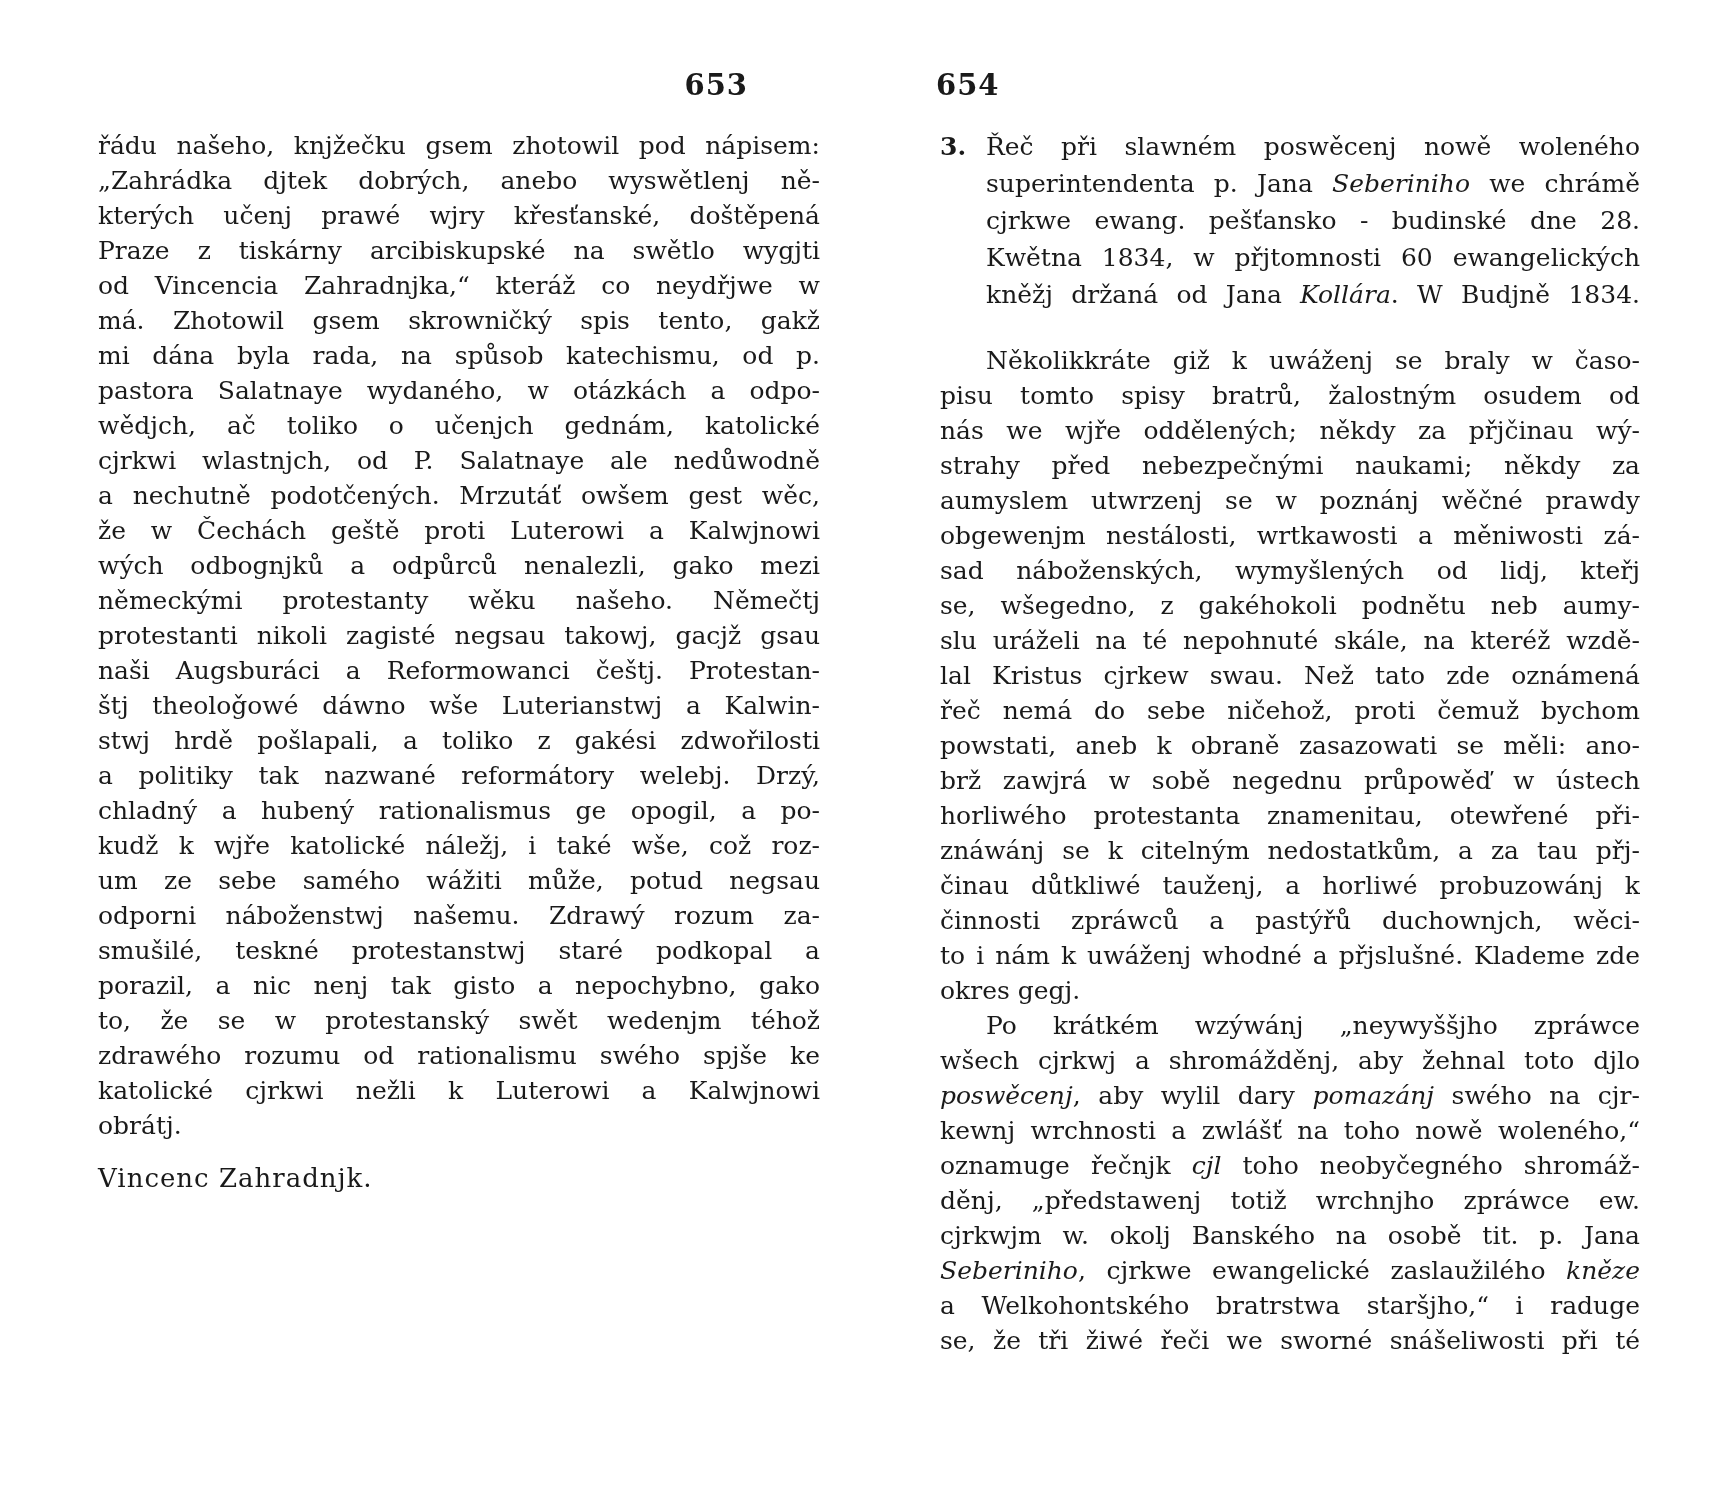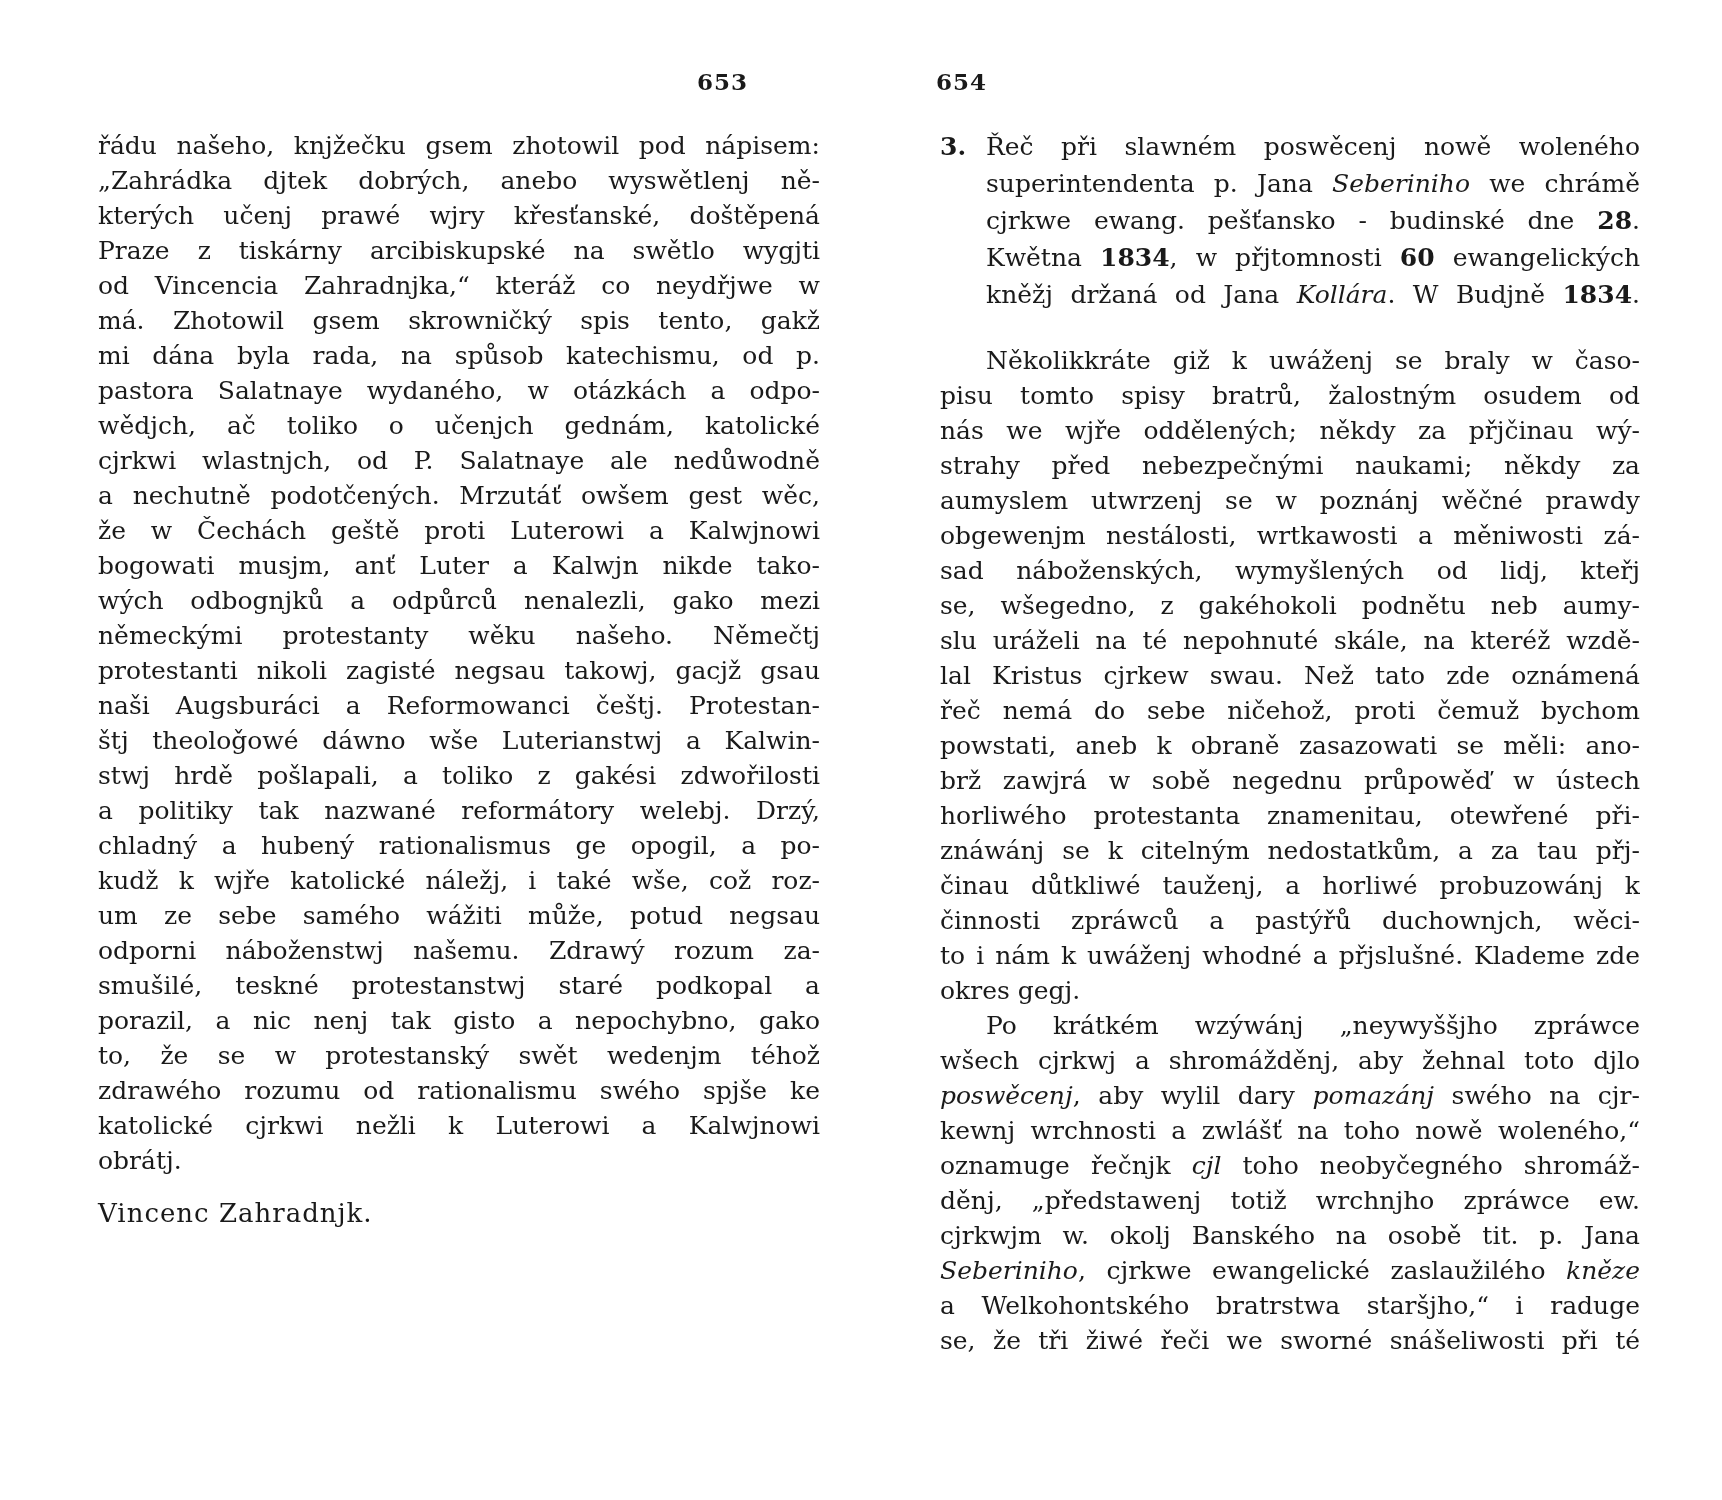--- a/index.html
+++ b/index.html
@@ -15,21 +15,21 @@
     color: #1a1a1a;
     overflow: hidden;
   }
   .page {
     position: absolute;
     top: 0;
   }
   .page-num {
     position: absolute;
     top: 68px;
-    font-size: 23px;
+    font-size: 29px;
     font-weight: bold;
     letter-spacing: 1px;
     width: 100%;
   }
   .page-num.left-align { text-align: left; }
   .page-num.right-align { text-align: right; padding-right: 72px; box-sizing: border-box; }
   .text-block {
     position: absolute;
     top: 128px;
     left: 4px;
@@ -41,21 +41,21 @@
     font-size: 25px;
     text-align: justify;
     text-align-last: justify;
     overflow: hidden;
     white-space: nowrap;
   }
   .heading .line { height: 37px; line-height: 37px; }
   .line.last { text-align-last: left; white-space: normal; }
   .line.indent { text-indent: 46px; }
   .it { font-style: italic; margin-top: 14px; }
-  .bd { font-weight: bold; }
+  .bd { font-weight: normal; }
   .heading { display: flex; }
   .sec-num {
     width: 46px;
     flex: 0 0 46px;
     font-size: 25px;
     line-height: 37px;
     font-weight: bold;
   }
   .heading-lines { flex: 1 1 auto; }
   .body-lines { margin-top: 30px; }
@@ -80,21 +80,20 @@
         <div class="line"><span>kterých učenj prawé wjry křesťanské, doštěpená</span></div>
         <div class="line"><span>Praze z tiskárny arcibiskupské na swětlo wygjti</span></div>
         <div class="line"><span>od Vincencia Zahradnjka,“ kteráž co neydřjwe w</span></div>
         <div class="line"><span>má. Zhotowil gsem skrowničký spis tento, gakž</span></div>
         <div class="line"><span>mi dána byla rada, na spůsob katechismu, od p.</span></div>
         <div class="line"><span>pastora Salatnaye wydaného, w otázkách a odpo-</span></div>
         <div class="line"><span>wědjch, ač toliko o učenjch gednám, katolické</span></div>
         <div class="line"><span>cjrkwi wlastnjch, od P. Salatnaye ale nedůwodně</span></div>
         <div class="line"><span>a nechutně podotčených. Mrzutáť owšem gest wěc,</span></div>
         <div class="line"><span>že w Čechách geště proti Luterowi a Kalwjnowi</span></div>
-        <div class="line"><span>bogowati musjm, anť Luter a Kalwjn nikde tako-</span></div>
         <div class="line"><span>wých odbognjků a odpůrců nenalezli, gako mezi</span></div>
         <div class="line"><span>německými protestanty wěku našeho. Němečtj</span></div>
         <div class="line"><span>protestanti nikoli zagisté negsau takowj, gacjž gsau</span></div>
         <div class="line"><span>naši Augsburáci a Reformowanci češtj. Protestan-</span></div>
         <div class="line"><span>štj theoloǧowé dáwno wše Luterianstwj a Kalwin-</span></div>
         <div class="line"><span>stwj hrdě pošlapali, a toliko z gakési zdwořilosti</span></div>
         <div class="line"><span>a politiky tak nazwané reformátory welebj. Drzý,</span></div>
         <div class="line"><span>chladný a hubený rationalismus ge opogil, a po-</span></div>
         <div class="line"><span>kudž k wjře katolické náležj, i také wše, což roz-</span></div>
         <div class="line"><span>um ze sebe samého wážiti může, potud negsau</span></div>

